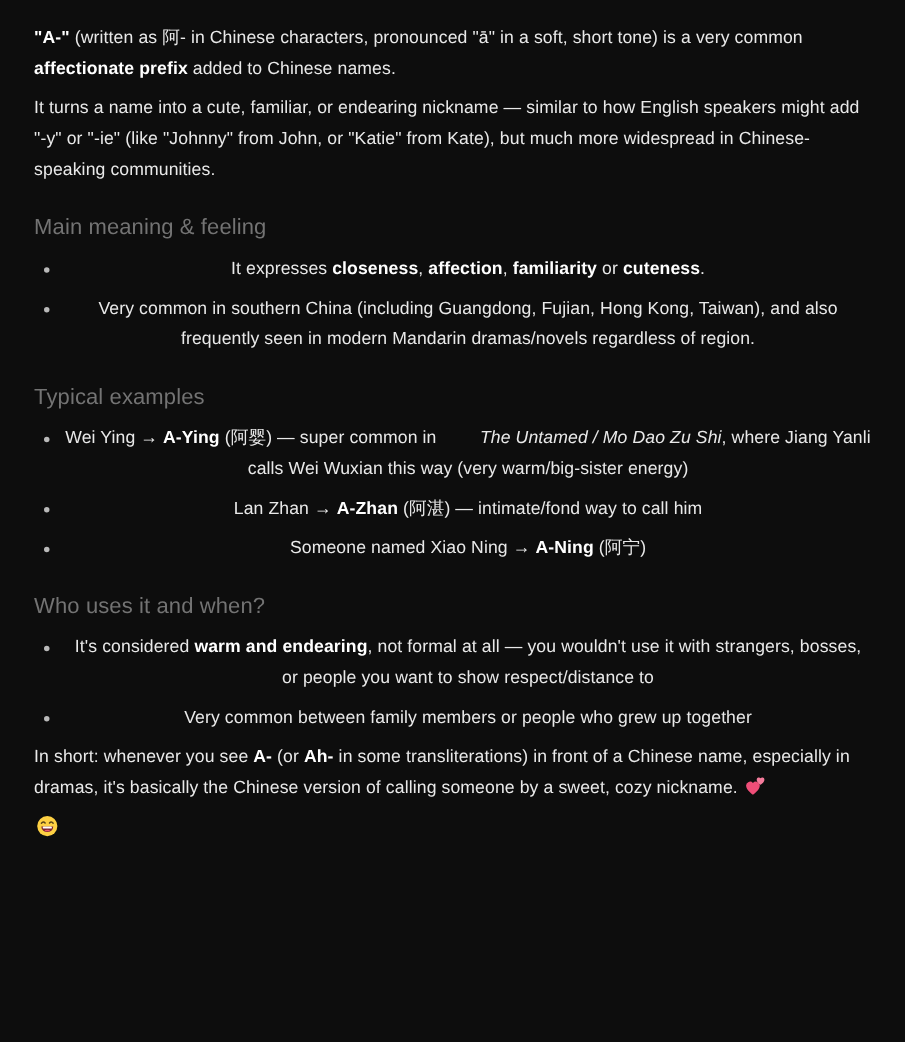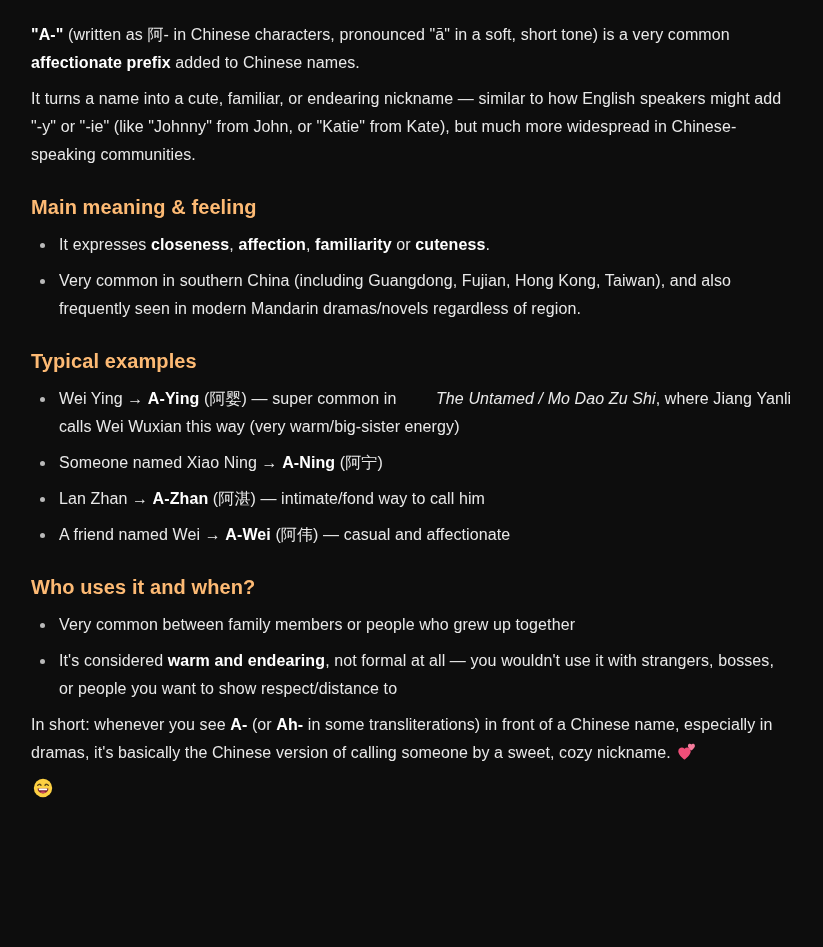--- a/index.html
+++ b/index.html
@@ -18,28 +18,29 @@
     font-size: 16px;
     line-height: 28px;
     letter-spacing: 0.1px;
   }
   .message p {
     margin: 8px 0;
   }
   .message h2 {
     font-size: 20px;
     line-height: 30px;
-    font-weight: 700;
-    color: #fdba74;
+    font-weight: 400;
+    color: #737373;
     margin: 23px 0 9px 0;
   }
   .message ul {
     list-style: none;
     margin: 8px 0;
     padding: 0;
+    text-align: center;
   }
   .message li {
     position: relative;
     padding-left: 28px;
     margin: 8px 0;
   }
   .message li::before {
     content: "";
     position: absolute;
     left: 9px;
@@ -76,28 +77,27 @@
     <p><strong>"A-"</strong><span> (written as 阿- in Chinese characters, pronounced "ā" in a soft, short tone) is a very common </span><strong>affectionate prefix</strong><span> added to Chinese names.</span></p>
     <p><span>It turns a name into a cute, familiar, or endearing nickname — similar to how English speakers might add "-y" or "-ie" (like "Johnny" from John, or "Katie" from Kate), but much more widespread in Chinese-speaking communities.</span></p>
     <h2><span>Main meaning &amp; feeling</span></h2>
     <ul>
       <li><span>It expresses </span><strong>closeness</strong><span>, </span><strong>affection</strong><span>, </span><strong>familiarity</strong><span> or </span><strong>cuteness</strong><span>.</span></li>
       <li><span>Very common in southern China (including Guangdong, Fujian, Hong Kong, Taiwan), and also frequently seen in modern Mandarin dramas/novels regardless of region.</span></li>
     </ul>
     <h2><span>Typical examples</span></h2>
     <ul>
       <li><span>Wei Ying → </span><strong>A-Ying</strong><span> (阿婴) — super common in </span><em>The Untamed / Mo Dao Zu Shi</em><span>, where Jiang Yanli calls Wei Wuxian this way (very warm/big-sister energy)</span></li>
+      <li><span>Lan Zhan → </span><strong>A-Zhan</strong><span> (阿湛) — intimate/fond way to call him</span></li>
       <li><span>Someone named Xiao Ning → </span><strong>A-Ning</strong><span> (阿宁)</span></li>
-      <li><span>Lan Zhan → </span><strong>A-Zhan</strong><span> (阿湛) — intimate/fond way to call him</span></li>
-      <li><span>A friend named Wei → </span><strong>A-Wei</strong><span> (阿伟) — casual and affectionate</span></li>
     </ul>
     <h2><span>Who uses it and when?</span></h2>
     <ul>
+      <li><span>It's considered </span><strong>warm and endearing</strong><span>, not formal at all — you wouldn't use it with strangers, bosses, or people you want to show respect/distance to</span></li>
       <li><span>Very common between family members or people who grew up together</span></li>
-      <li><span>It's considered </span><strong>warm and endearing</strong><span>, not formal at all — you wouldn't use it with strangers, bosses, or people you want to show respect/distance to</span></li>
     </ul>
     <p><span>In short: whenever you see </span><strong>A-</strong><span> (or </span><strong>Ah-</strong><span> in some transliterations) in front of a Chinese name, especially in dramas, it's basically the Chinese version of calling someone by a sweet, cozy nickname. </span><span class="emoji" role="img" aria-label="💕"><svg viewBox="0 0 24 24" aria-hidden="true">
           <path d="M9 21s-7.5-4.9-7.5-10A4.3 4.3 0 0 1 9 8.1 4.3 4.3 0 0 1 16.5 11C16.5 16.1 9 21 9 21z" fill="#ef4e78"></path>
           <path d="M17.3 10.2s-4.2-2.8-4.2-5.7a2.4 2.4 0 0 1 4.2-1.6 2.4 2.4 0 0 1 4.2 1.6c0 2.9-4.2 5.7-4.2 5.7z" fill="#f47b9b"></path>
         </svg></span></p>
     <p><span class="emoji" role="img" aria-label="😄"><svg viewBox="0 0 24 24" aria-hidden="true">
           <circle cx="12" cy="12" r="11" fill="#fdd043"></circle>
           <path d="M5.6 8.9q2-2.6 4-0.2" stroke="#5b4619" stroke-width="1.6" fill="none" stroke-linecap="round"></path>
           <path d="M14.4 8.7q2-2.4 4 0.2" stroke="#5b4619" stroke-width="1.6" fill="none" stroke-linecap="round"></path>
           <path d="M5.5 12.5a6.5 6 0 0 0 13 0z" fill="#7c2431"></path>

